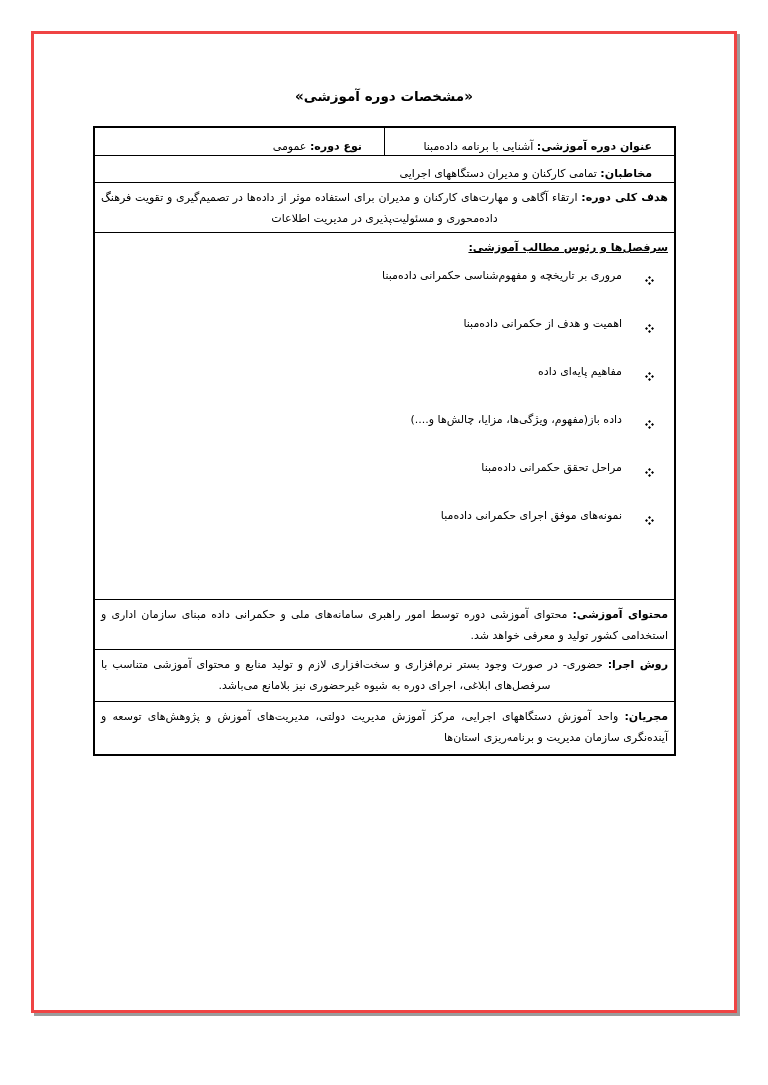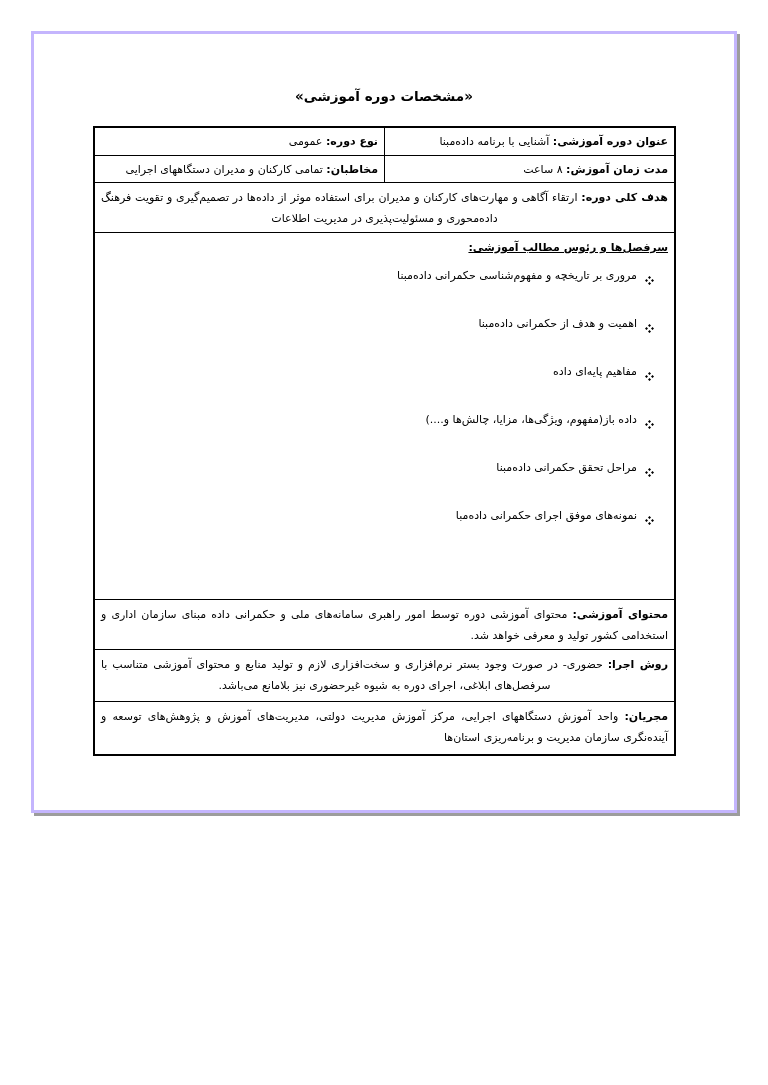--- a/index.html
+++ b/index.html
@@ -6,22 +6,22 @@
   html, body {
     width: 768px; height: 1085px;
     background: #ffffff;
     font-family: "DejaVu Sans", sans-serif;
     color: #000;
   }
   .canvas { position: relative; width: 768px; height: 1085px; background: #fff; overflow: hidden; direction: rtl; }
 
   .frame {
     position: absolute; left: 31px; top: 31px;
-    width: 706px; height: 782px;
-    border: 3px solid #c4b5fd;
+    width: 706px; height: 982px;
+    border: 3px solid #ef4444;
     background: #fff;
     box-shadow: 3px 3px 0 0 #9c9c9c;
   }
 
   .doc-title {
     position: absolute; top: 54px; left: 0; right: 0;
     text-align: center;
     font-weight: bold; font-size: 13.5px;
   }
 
@@ -29,42 +29,42 @@
     position: absolute; left: 59px; top: 92px;
     width: 583px;
     border: 2px solid #000;
     background: #fff;
     font-size: 11px;
   }
   .row { border-bottom: 1px solid #000; }
   .row:last-child { border-bottom: none; }
 
   .split { display: flex; }
-  .split .cell { display: flex; align-items: center; padding: 2px 6px; }
+  .split .cell { display: flex; align-items: flex-end; padding: 2px 22px; }
   .split .cell-r { width: 290px; border-left: 1px solid #000; }
   .split .cell-l { flex: 1; }
 
   .r1 { height: 28px; }
   .r2 { height: 27px; }
 
   .para { padding: 4px 6px; line-height: 21px; }
   .just-center { text-align: justify; text-align-last: center; }
   .just-start  { text-align: justify; text-align-last: right; }
 
   .r-objective { height: 50px; }
   .r-topics { height: 367px; padding: 4px 6px; }
   .r-content { height: 50px; }
   .r-method { height: 52px; }
   .r-eval { height: 25px; display: flex; align-items: center; padding: 2px 6px; }
   .r-exec { height: 52px; }
 
   .topics-heading { font-weight: bold; line-height: 22px; margin-bottom: 6px; text-decoration: underline; }
   ul.topics { list-style: none; padding: 0 14px 0 0; }
   ul.topics li {
-    display: flex; gap: 8px;
+    display: flex; gap: 23px;
     line-height: 22px; margin-bottom: 20px;
   }
   .bullet-ic { flex: 0 0 auto; margin-top: 6px; }
 
   b { font-weight: bold; }
 </style>
 </head>
 <body>
 
 <div class="canvas">
@@ -83,26 +83,20 @@
         </div>
         <div class="cell cell-l">
           <div>
             <b>نوع دوره:</b>
             <span>عمومی</span>
           </div>
         </div>
       </div>
 
       <div class="row split r2">
-        <div class="cell cell-r">
-          <div>
-            <b>مدت زمان آموزش:</b>
-            <span>۸ ساعت</span>
-          </div>
-        </div>
         <div class="cell cell-l">
           <div>
             <b>مخاطبان:</b>
             <span>تمامی کارکنان و مدیران دستگاههای اجرایی</span>
           </div>
         </div>
       </div>
 
       <div class="row para just-center r-objective">
         <b>هدف کلی دوره:</b>

